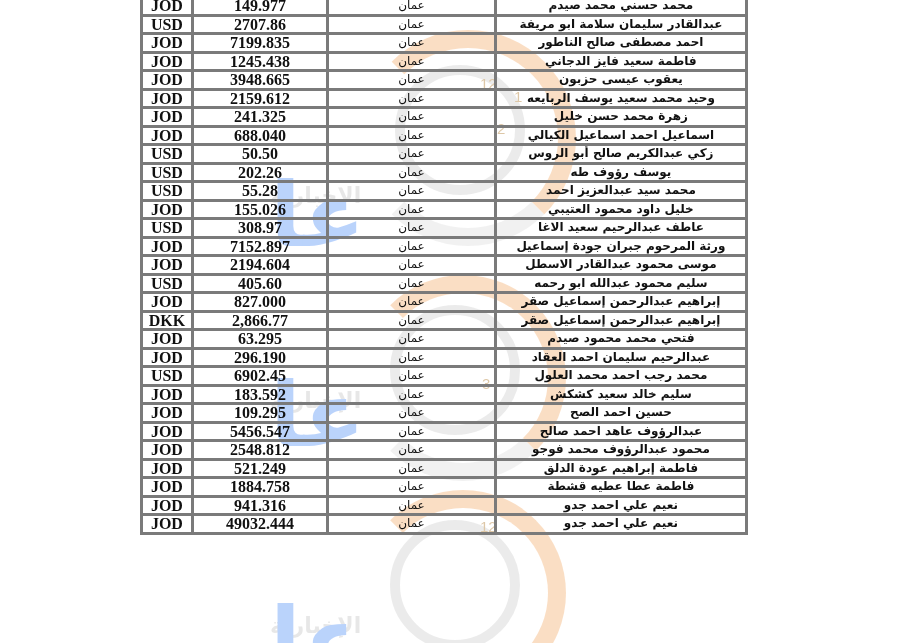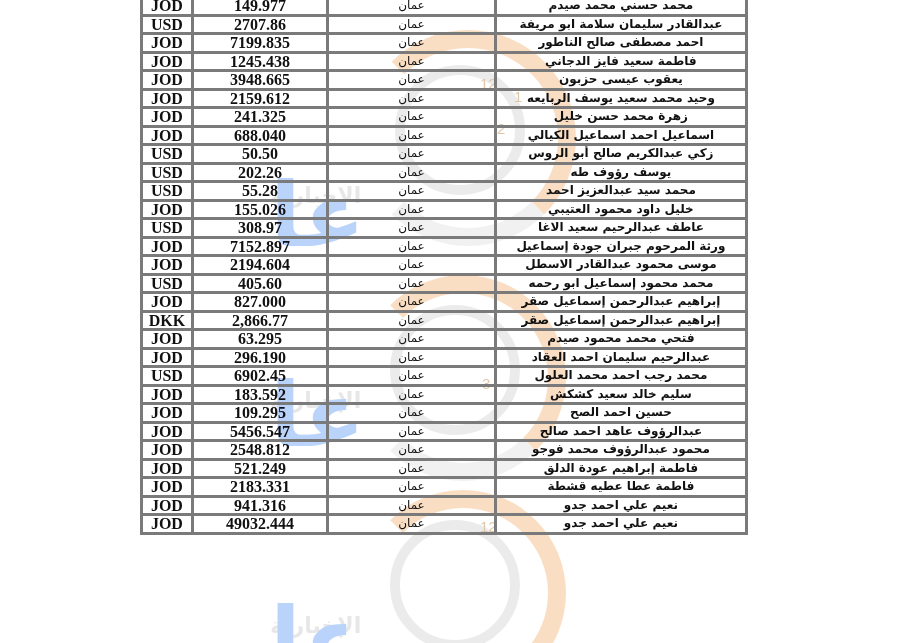--- a/index.html
+++ b/index.html
@@ -227,21 +227,21 @@
       <tr>
           <td class="cur">JOD</td>
           <td class="amt">2194.604</td>
           <td class="city">عمان</td>
           <td class="name">موسى محمود عبدالقادر الاسطل</td>
         </tr>
       <tr>
           <td class="cur">USD</td>
           <td class="amt">405.60</td>
           <td class="city">عمان</td>
-          <td class="name">محمد محمود إسماعيل ابو رحمه</td>
+          <td class="name">سليم محمود عبدالله ابو رحمه</td>
         </tr>
       <tr>
           <td class="cur">JOD</td>
           <td class="amt">827.000</td>
           <td class="city">عمان</td>
           <td class="name">إبراهيم عبدالرحمن إسماعيل صقر</td>
         </tr>
       <tr>
           <td class="cur">DKK</td>
           <td class="amt">2,866.77</td>
@@ -291,21 +291,21 @@
           <td class="name">محمود عبدالرؤوف محمد فوجو</td>
         </tr>
       <tr>
           <td class="cur">JOD</td>
           <td class="amt">521.249</td>
           <td class="city">عمان</td>
           <td class="name">فاطمة إبراهيم عودة الدلق</td>
         </tr>
       <tr>
           <td class="cur">JOD</td>
-          <td class="amt">2183.331</td>
+          <td class="amt">1884.758</td>
           <td class="city">عمان</td>
           <td class="name">فاطمة عطا عطيه قشطة</td>
         </tr>
       <tr>
           <td class="cur">JOD</td>
           <td class="amt">941.316</td>
           <td class="city">عمان</td>
           <td class="name">نعيم علي احمد جدو</td>
         </tr>
       <tr>

